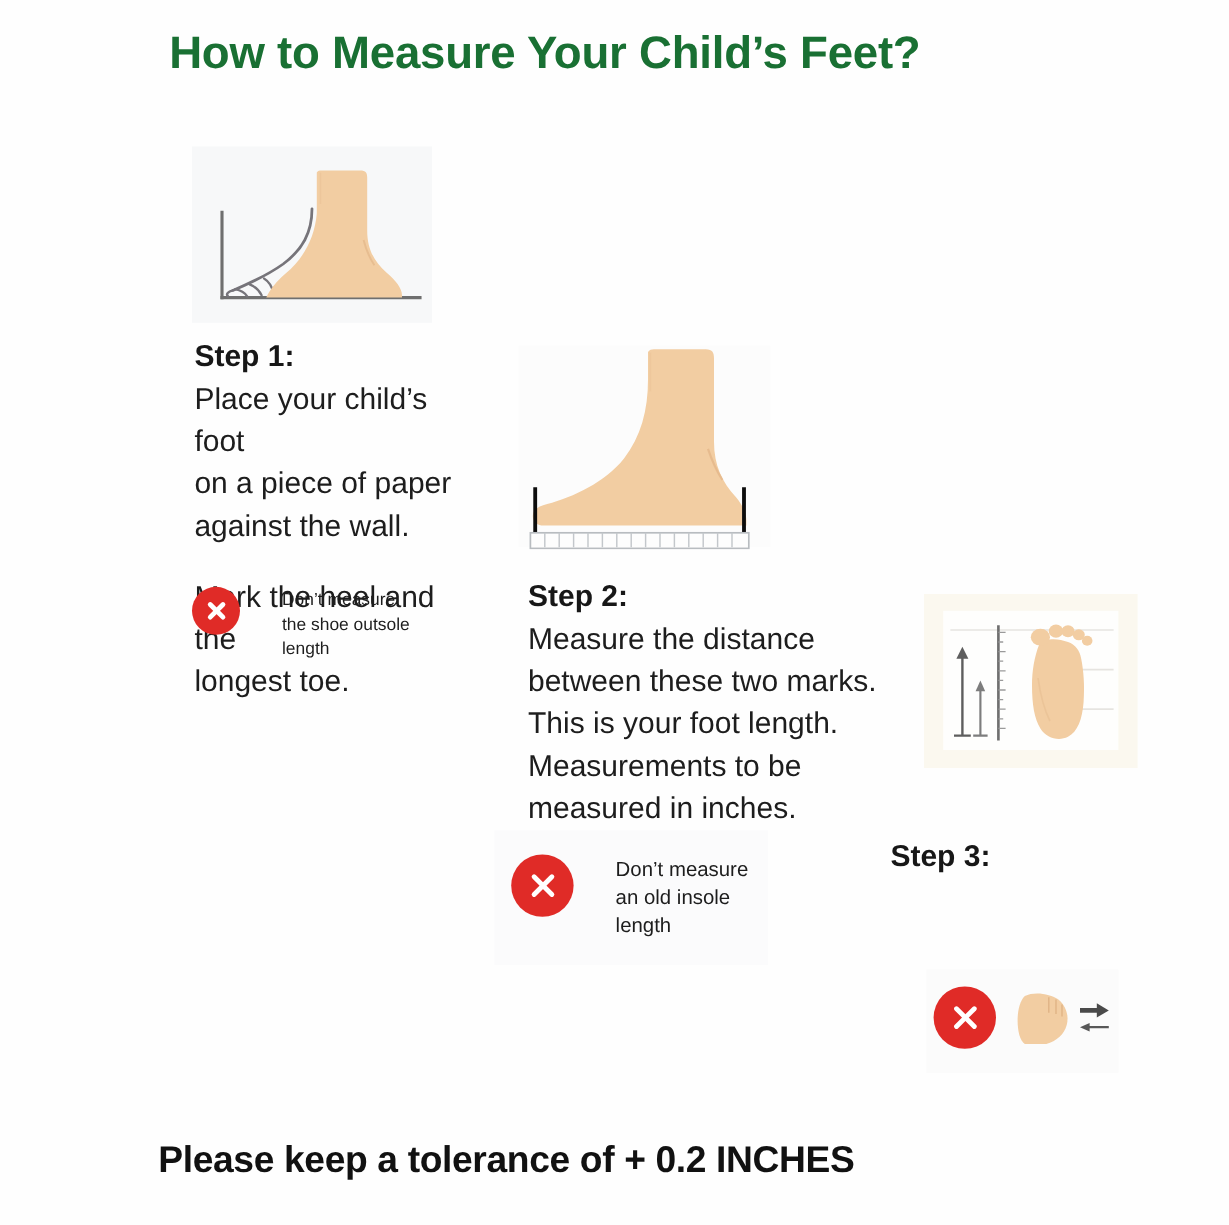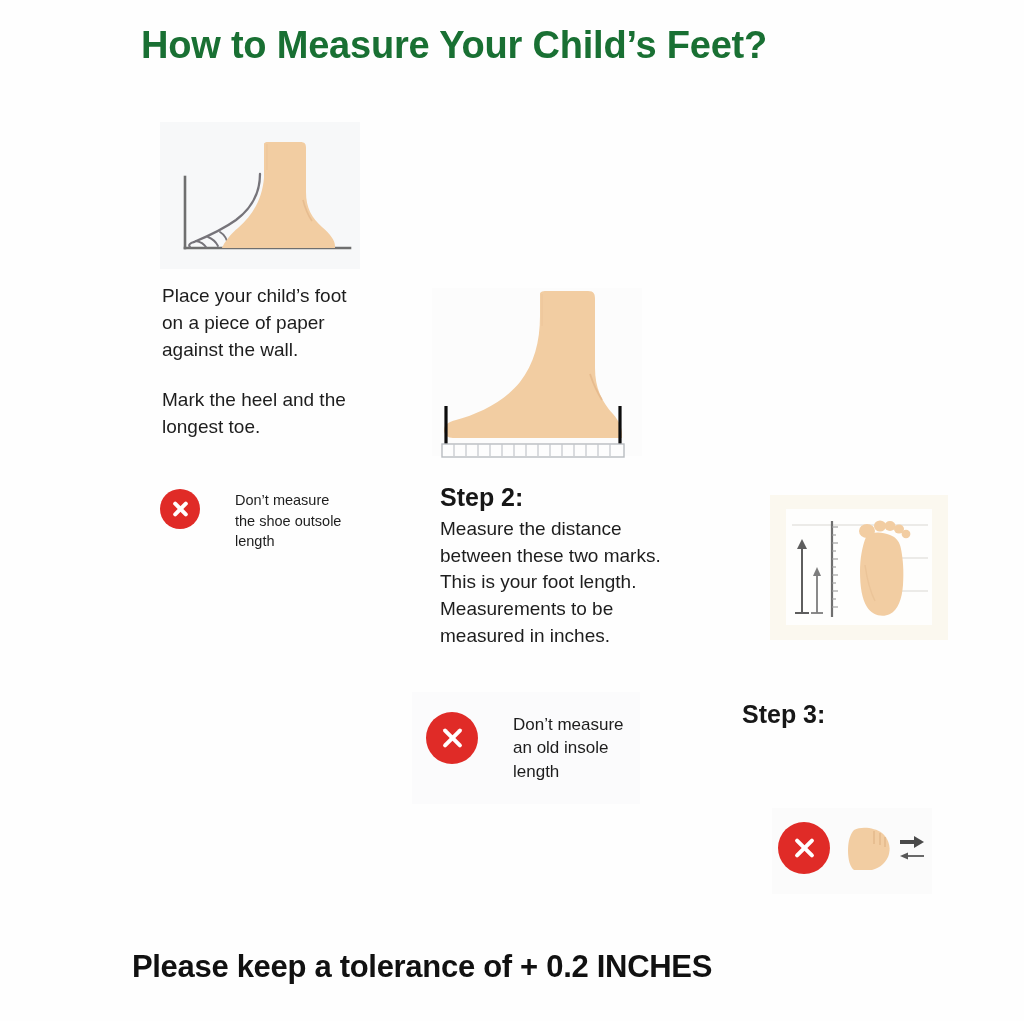--- a/index.html
+++ b/index.html
@@ -48,21 +48,21 @@
     position: absolute;
   }
   .step-head {
     font-size: 25px;
     font-weight: bold;
     color: #171717;
     line-height: 1.15;
     margin-bottom: 4px;
   }
   .step-body {
-    font-size: 19px;
+    font-size: 25px;
     color: #1d1d1d;
     line-height: 1.41;
     white-space: pre-line;
   }
   .step-body.small-gap {
     margin-top: 24px;
   }
 
   
   .warn {
@@ -164,20 +164,21 @@
                C62 126 66 116 78 106
                C92 94 102 78 104 56
                Z" fill="#f2cda2"></path>
 
       <path d="M143 78 C145 86 148 93 152 99" stroke="#e3b789" stroke-width="1.6" fill="none" opacity="0.75"></path>
       <path d="M107 22 L107 48" stroke="#e8c094" stroke-width="1.2" opacity="0.5" fill="none"></path>
     </svg>
   </div>
 
   <div class="step-block" style="left:162px; top:283px; width:228px;">
+    <div class="step-head">Step 1:</div>
     <div class="step-body">Place your child’s foot
 on a piece of paper
 against the wall.</div>
     <div class="step-body small-gap">Mark the heel and the
 longest toe.</div>
   </div>
 
   <div class="warn" style="left:160px; top:489px; width:215px;">
     <div class="warn-circle"></div>
     <div class="warn-text">Don’t measure

